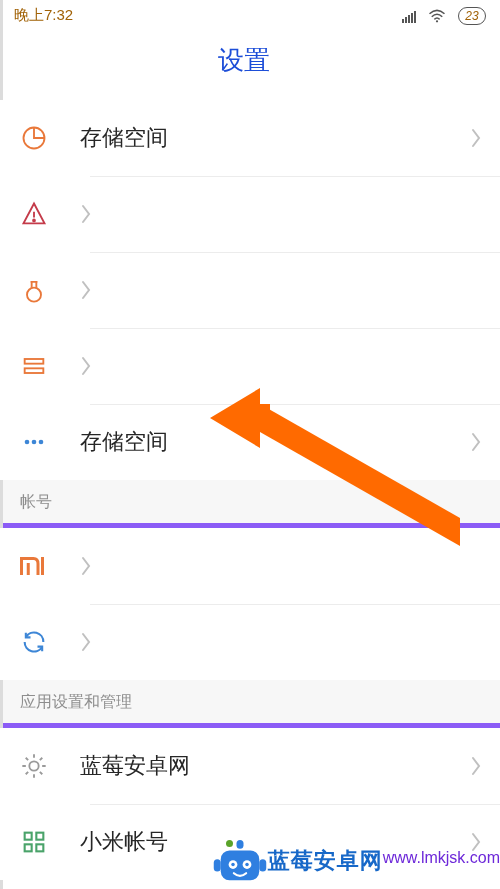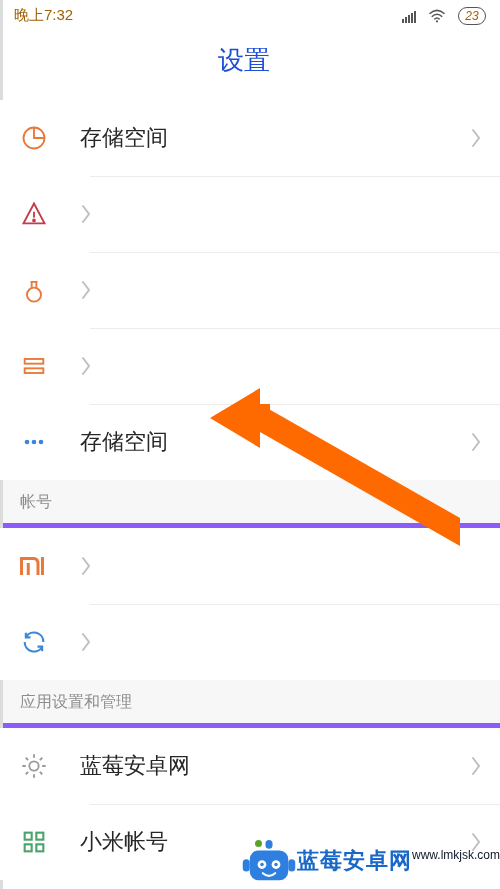--- a/index.html
+++ b/index.html
@@ -31,21 +31,21 @@
   .i-blue { stroke: #3d86d6; fill: none; }
   .i-gray { stroke: #9a9a9a; fill: none; }
   .i-green { stroke: #4aa36a; fill: none; }
 
   .arrow-annotation { position: absolute; left: 210px; top: 388px; pointer-events: none; }
 
   .watermark { position: absolute; right: 0; bottom: 0; display: flex; align-items: center; gap: 0; }
   .watermark .robot { width: 56px; height: 56px; }
   .watermark .txt { display: flex; flex-direction: row; align-items: flex-start; line-height: 1.1; }
   .watermark .cn { font-size: 22px; color: #1768c8; font-weight: 700; letter-spacing: 1px; }
-  .watermark .url { font-size: 12px; color: #0f172a; }
+  .watermark .url { font-size: 16px; color: #6d28d9; }
 
   .left-edge { position: absolute; left: 0; top: 0; width: 3px; height: 100%; background: #dcdcdc; }
 </style>
 </head>
 <body>
 
 <div class="left-edge"></div>
 
 <div class="status-bar">
   <span>晚上7:32</span>

